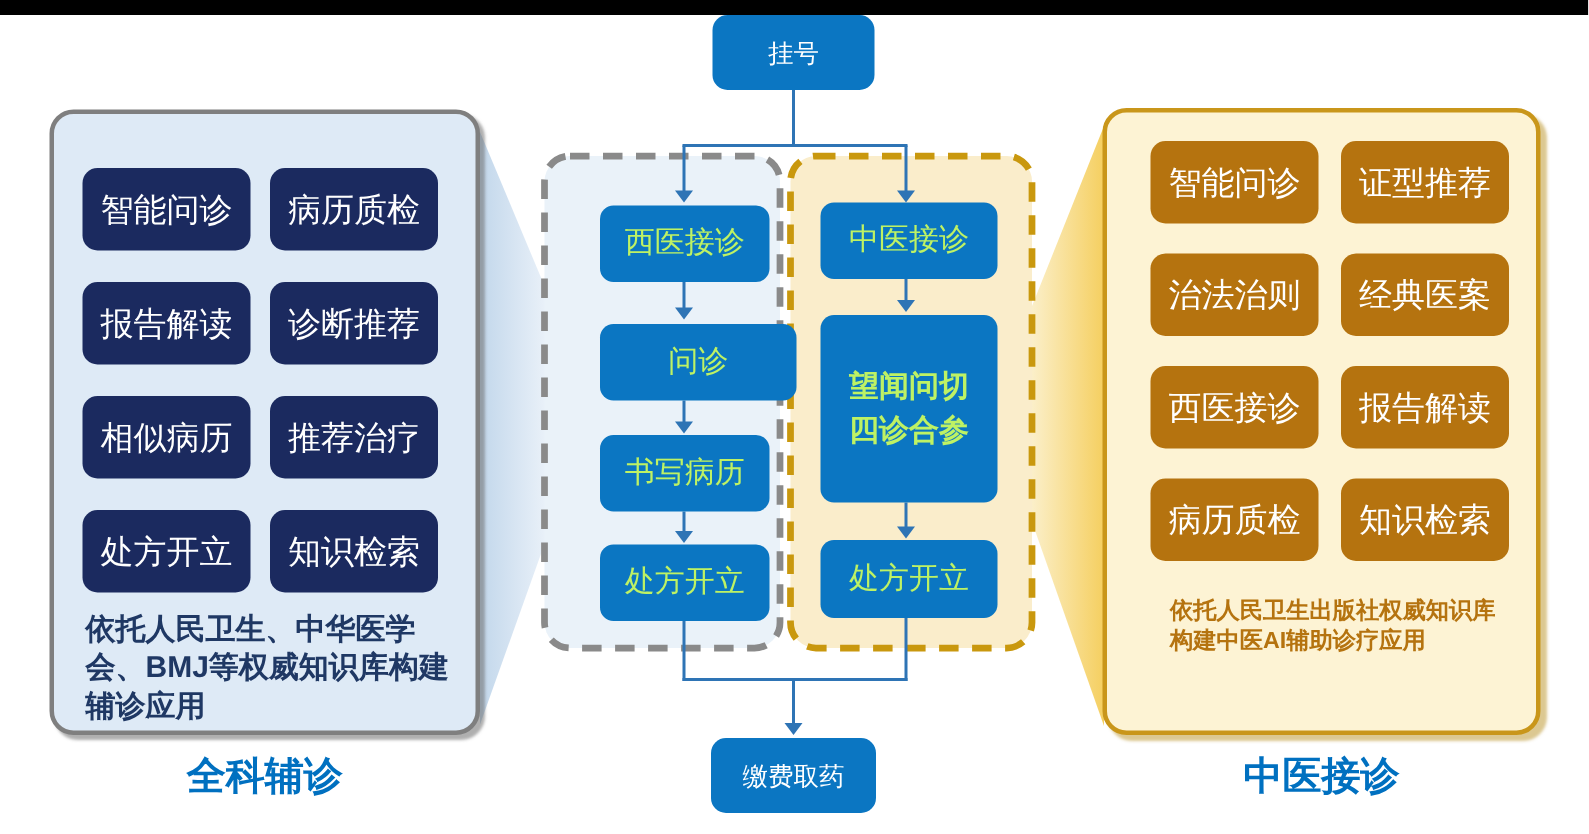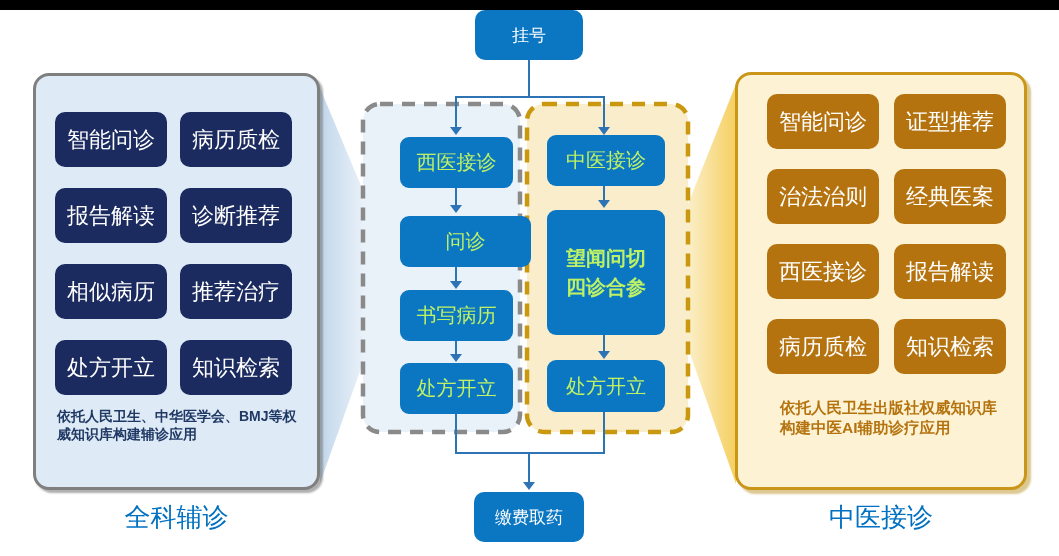--- a/index.html
+++ b/index.html
@@ -56,25 +56,25 @@
   .panel-left { left:33px; top:73px; width:287px; height:417px; background:var(--panel-blue-bg);
                 border:3px solid var(--gray-border); box-shadow:3px 3px 2px rgba(110,110,110,.55); }
   .panel-right { left:735px; top:72px; width:292px; height:418px; background:var(--panel-yellow-bg);
                  border:3px solid var(--gold-border); box-shadow:4px 4px 2px rgba(185,145,35,.5); }
   .grid-left  { display:grid; grid-template-columns:112px 112px; gap:21px 13px; padding:36px 0 0 19px; }
   .grid-right { display:grid; grid-template-columns:112px 112px; gap:20px 15px; padding:19px 0 0 29px; }
   .chip { height:55px; border-radius:10px; color:#fff; display:flex; align-items:center;
           justify-content:center; font-size:22px; }
   .chip-navy { background:var(--navy); }
   .chip-orange { background:var(--orange); }
-  .note { font-weight:bold; font-size:14px; line-height:1.27; }
+  .note { font-weight:bold; font-size:20px; line-height:1.27; }
   .note-left  { margin:13px 16px 0 21px; color:var(--note-navy); }
   .note-right { margin:24px 18px 0 42px; color:var(--orange); font-size:15.5px; }
   .panel-label { position:absolute; text-align:center; color:var(--label-blue);
-                 font-size:26px; font-weight:normal; z-index:3; }
+                 font-size:26px; font-weight:bold; z-index:3; }
   .label-left  { left:33px; top:500px; width:287px; }
   .label-right { left:735px; top:500px; width:292px; }
 </style>
 </head>
 <body>
 
 <div class="canvas">
 
   <div class="topbar"></div>
 

